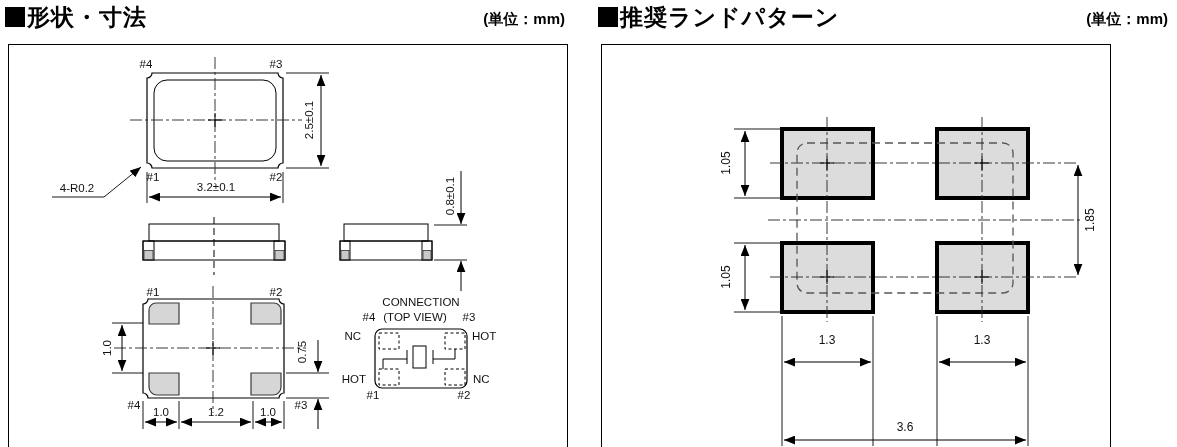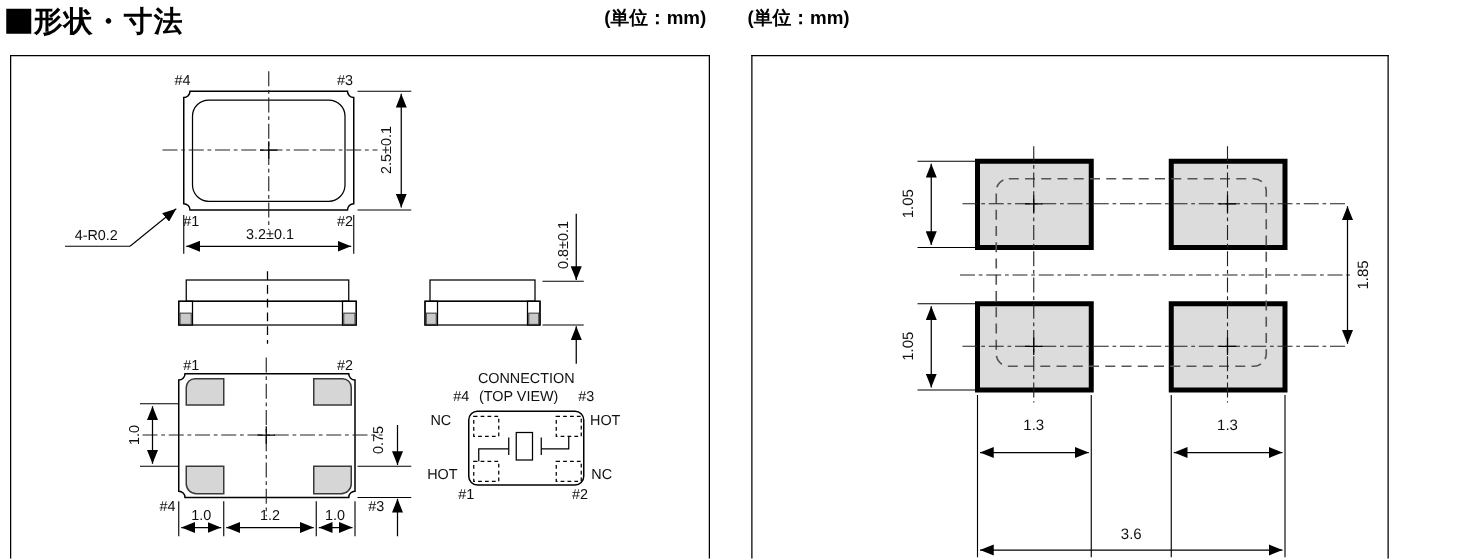--- a/index.html
+++ b/index.html
@@ -1,18 +1,18 @@
 <!DOCTYPE html>
 <html><head>
 <meta charset="utf-8">
 <style>
   html,body{margin:0;padding:0;background:#ffffff;}
   body{width:1177px;height:447px;overflow:hidden;position:relative;
        font-family:"Liberation Sans", sans-serif;color:#000;}
-  .hdr{position:absolute;top:2px;display:flex;justify-content:space-between;}
+  .hdr{position:absolute;top:2px;display:flex;justify-content:space-between;align-items:flex-end;}
   .hdr.left{left:5px;width:560px;}
   .hdr.right{left:598px;width:570px;}
   .ttl{font-size:23px;font-weight:bold;letter-spacing:1px;display:flex;align-items:center;line-height:30px;}
   .sqmark{display:inline-block;width:20px;height:20px;background:#000;margin-right:2px;}
   .unit{font-size:15px;line-height:26px;font-weight:bold;}
   .panel{position:absolute;top:44px;height:403px;border:1.5px solid #000;border-bottom:none;box-sizing:border-box;background:#fff;}
   .panel.left{left:8px;width:560px;}
   .panel.right{left:601px;width:510px;padding-left:26px;}
   svg{position:absolute;left:0;top:0;}
   svg text{font-family:"Liberation Sans", sans-serif;font-size:11.5px;fill:#111;}
@@ -33,20 +33,24 @@
 <body>
 
 <div class="hdr left">
   <div class="ttl">
     <span class="sqmark"></span>
     <span>形状・寸法</span>
   </div>
   <div class="unit">(単位：mm)</div>
 </div>
 <div class="hdr right">
+  <div class="ttl">
+    <span class="sqmark"></span>
+    <span>推奨ランドパターン</span>
+  </div>
   <div class="unit">(単位：mm)</div>
 </div>
 
 <div class="panel left">
 <svg width="558" height="401" viewBox="9 45 558 401">
   <defs>
     <marker id="ah" viewBox="0 0 10 8" refX="10" refY="4" markerWidth="11" markerHeight="9" markerUnits="userSpaceOnUse" orient="auto-start-reverse">
       <path d="M0,0 L10,4 L0,8 Z" fill="#000"></path>
     </marker>
   </defs>

